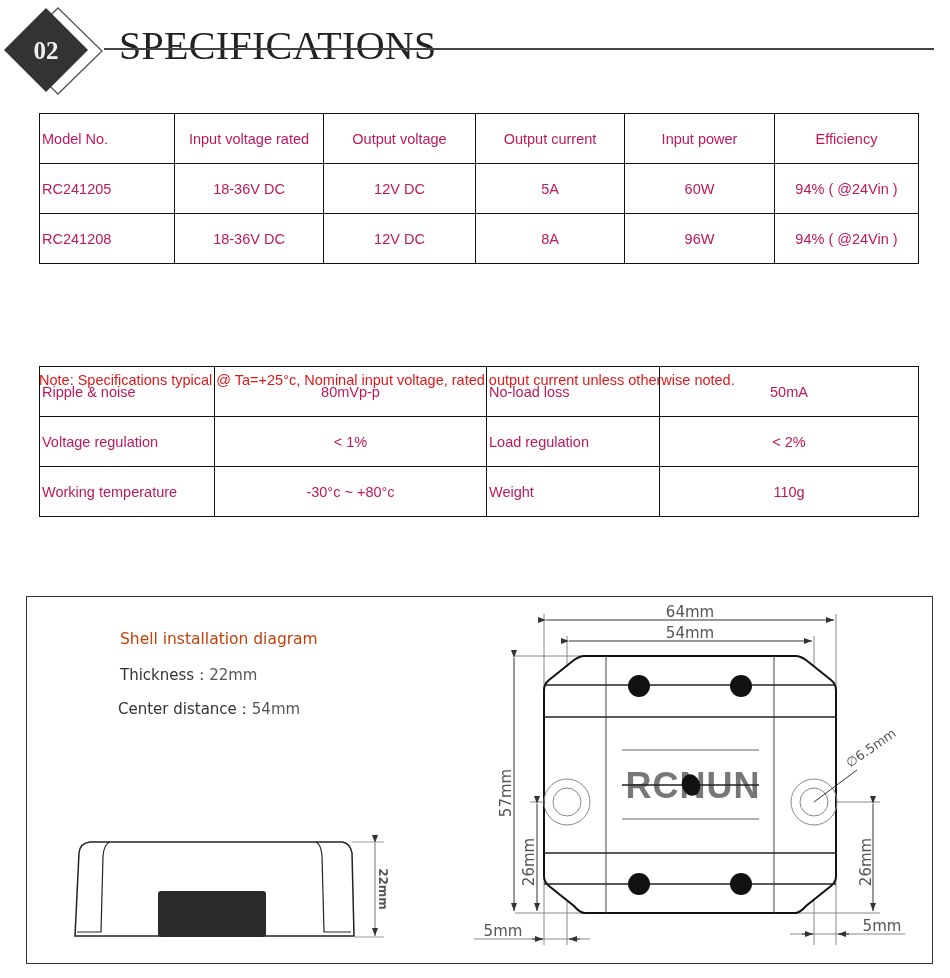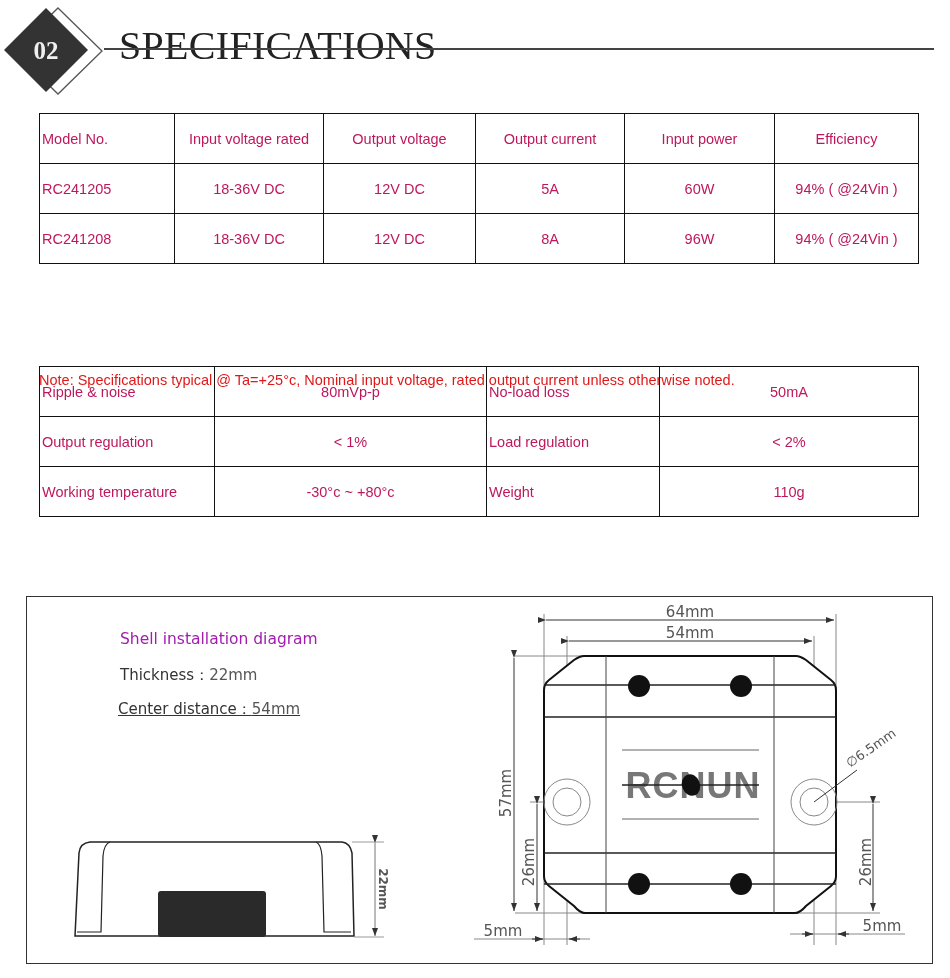--- a/index.html
+++ b/index.html
@@ -12,25 +12,25 @@
   table.spec td { border:1.5px solid #111; font-size:14.5px; text-align:center; padding:0; color:#be185d; }
   table.spec td.left { text-align:left; padding-left:2px; }
   #t1 { left:39px; top:113px; width:879px; }
   #t1 tr { height:50px; }
   #t2 { left:39px; top:366px; width:879px; }
   #t2 tr { height:50px;margin-top:28px; }
 
   .note { position:absolute; left:39px; top:332px; font-size:14.5px; color:#e01818; white-space:nowrap;margin-top:40px; }
 
   .diagram-box { position:absolute; left:26px; top:596px; width:907px; height:368px; border:1.5px solid #333; box-sizing:border-box; }
-  .d-title { position:absolute; left:120px; top:630px; font-family:"DejaVu Sans", sans-serif; font-size:15.5px; color:#a21caf; white-space:nowrap; }
+  .d-title { position:absolute; left:120px; top:630px; font-family:"DejaVu Sans", sans-serif; font-size:15.5px; color:#c2410c; white-space:nowrap; }
   .d-line { position:absolute; left:120px; font-family:"DejaVu Sans", sans-serif; font-size:15px; color:#333; white-space:nowrap; }
   .d-line .v { color:#555; }
   #thick { top:666px; }
-  #center { top:700px; left:118px;text-decoration:underline; }
+  #center { top:700px; left:118px; }
 
   svg.draw { position:absolute; left:0; top:0; }
   .dim-text { font-family:"DejaVu Sans", sans-serif; fill:#555; }
 </style>
 </head>
 <body>
 
 <svg class="hdr-badge" viewBox="0 0 110 100" width="110" height="100">
   <polygon points="58,8 102,51 58,94 14,51" fill="#fff" stroke="#555" stroke-width="1.3"></polygon>
   <polygon points="46,8 88,50 46,92 4,50" fill="#333"></polygon>
@@ -86,21 +86,21 @@
       <col style="width:259px">
   </colgroup>
   <tbody>
       <tr>
     <td class="left">Ripple &amp; noise</td>
     <td>80mVp-p</td>
     <td class="left">No-load loss</td>
     <td>50mA</td>
   </tr>
   <tr>
-    <td class="left">Output regulation</td>
+    <td class="left">Voltage regulation</td>
     <td>&lt; 1%</td>
     <td class="left">Load regulation</td>
     <td>&lt; 2%</td>
   </tr>
   <tr>
     <td class="left">Working temperature</td>
     <td>-30°c ~ +80°c</td>
     <td class="left">Weight</td>
     <td>110g</td>
   </tr>

